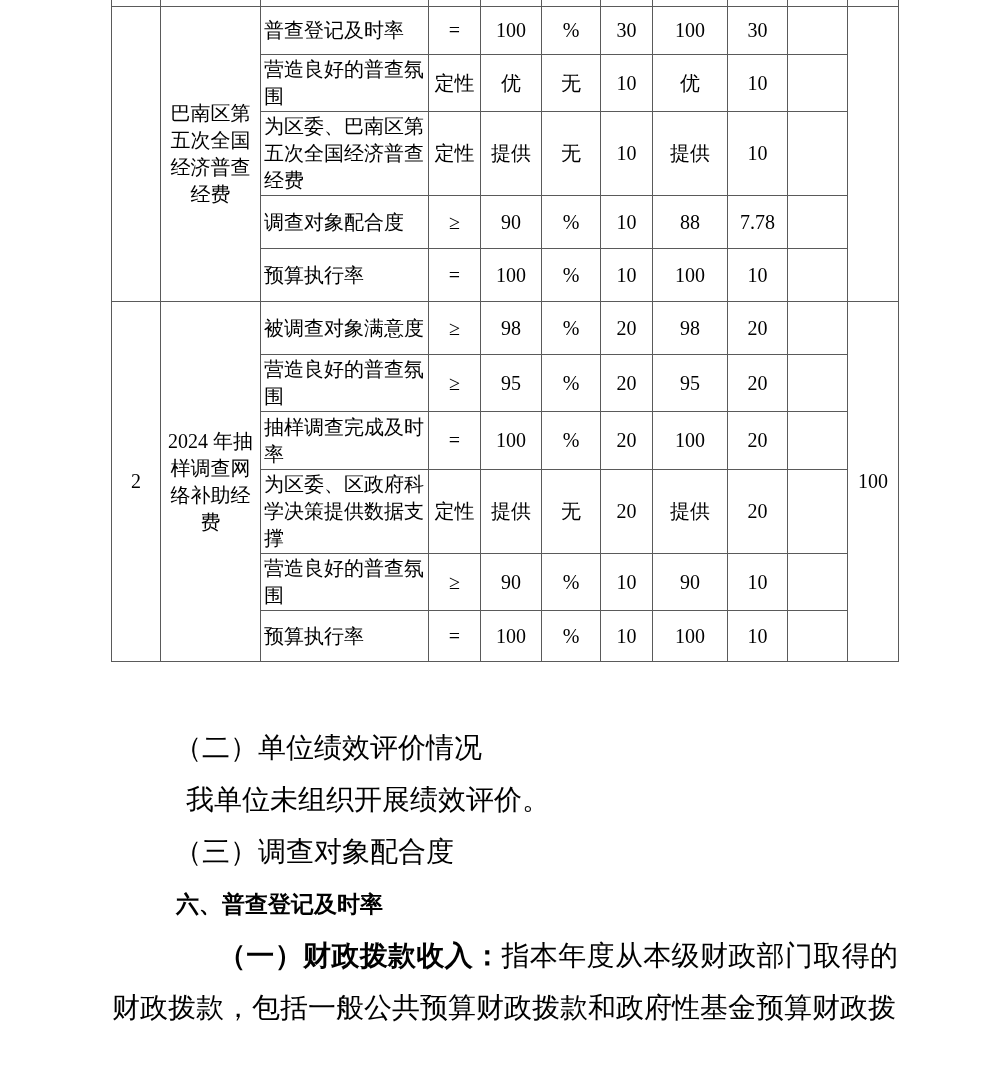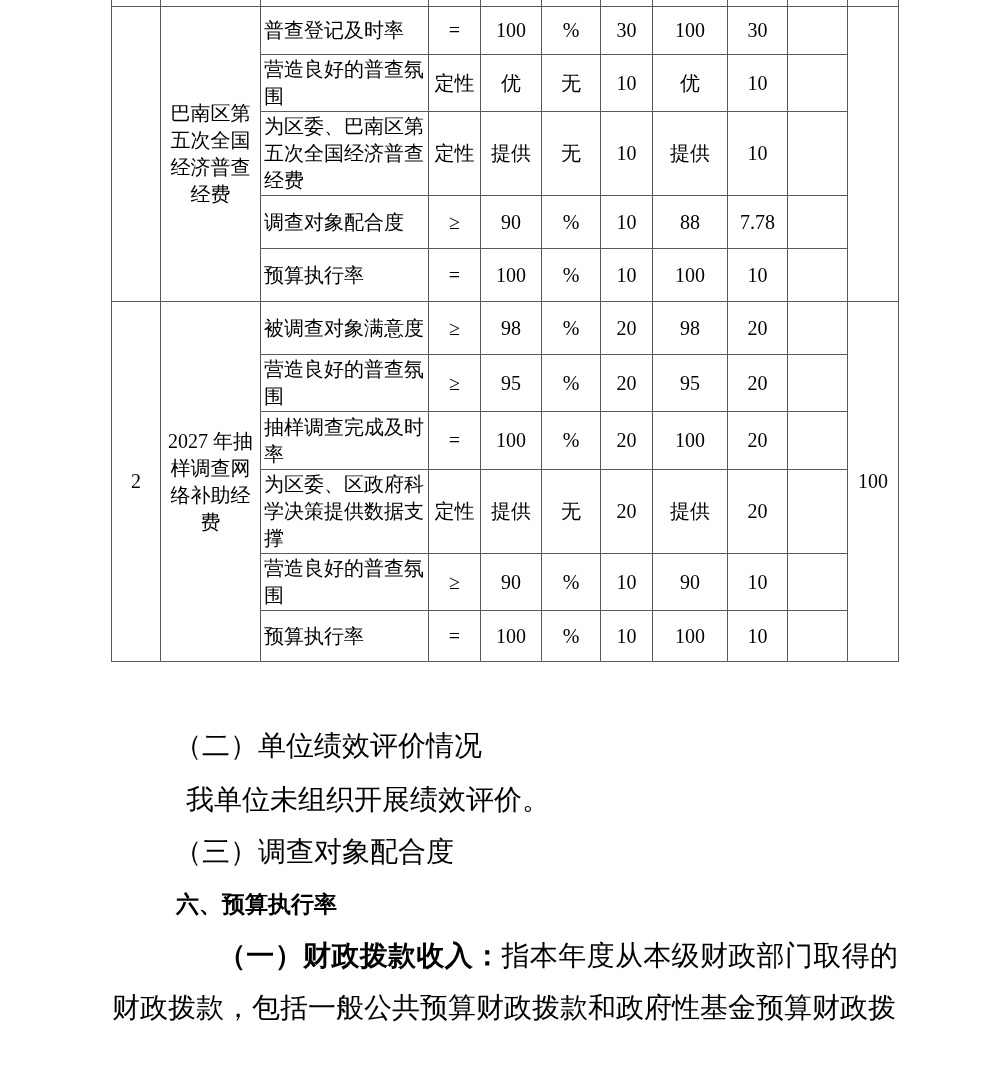--- a/index.html
+++ b/index.html
@@ -63,21 +63,21 @@
   .text-block {
     position: absolute;
     left: 112px;
     top: 668px;
     width: 786px;
     font-size: 28px;
     line-height: 52px;
     color: #000000;
   }
   .text-block p { margin: 0; }
-  .text-block p.first { margin-top: 54px; font-family: Liberation Mono, monospace; }
+  .text-block p.first { margin-top: 54px; }
   .sec-heading { text-indent: 62px; }
   .body-para   { text-indent: 74px; }
   .bold-heading {
     font-family: "Liberation Sans", "DejaVu Sans", sans-serif;
     font-weight: bold;
     font-size: 23px;
     text-indent: 64px;
   }
   .def-para {
     text-indent: 78px;
@@ -169,21 +169,21 @@
       <td>100</td>
       <td>%</td>
       <td>10</td>
       <td>100</td>
       <td>10</td>
       <td></td>
     </tr>
 
     <tr class="rh54">
       <td rowspan="6">2</td>
-      <td rowspan="6" class="c-project">2027 年抽样调查网络补助经费</td>
+      <td rowspan="6" class="c-project">2024 年抽样调查网络补助经费</td>
       <td class="c-ind">被调查对象满意度</td>
       <td>≥</td>
       <td>98</td>
       <td>%</td>
       <td>20</td>
       <td>98</td>
       <td>20</td>
       <td></td>
       <td rowspan="6">100</td>
     </tr>
@@ -237,17 +237,17 @@
       <td>10</td>
       <td></td>
     </tr>
   </tbody>
     </table>
 
   <div class="text-block">
     <p class="sec-heading first">（二）单位绩效评价情况</p>
     <p class="body-para">我单位未组织开展绩效评价。</p>
     <p class="sec-heading">（三）调查对象配合度</p>
-    <p class="bold-heading">六、预算执行率</p>
+    <p class="bold-heading">六、普查登记及时率</p>
     <p class="def-para"><span class="term">（一）财政拨款收入：</span><span>指本年度从本级财政部门取得的财政拨款，包括一般公共预算财政拨款和政府性基金预算财政拨</span></p>
   </div>
 
 </div>
 
 </body></html>

